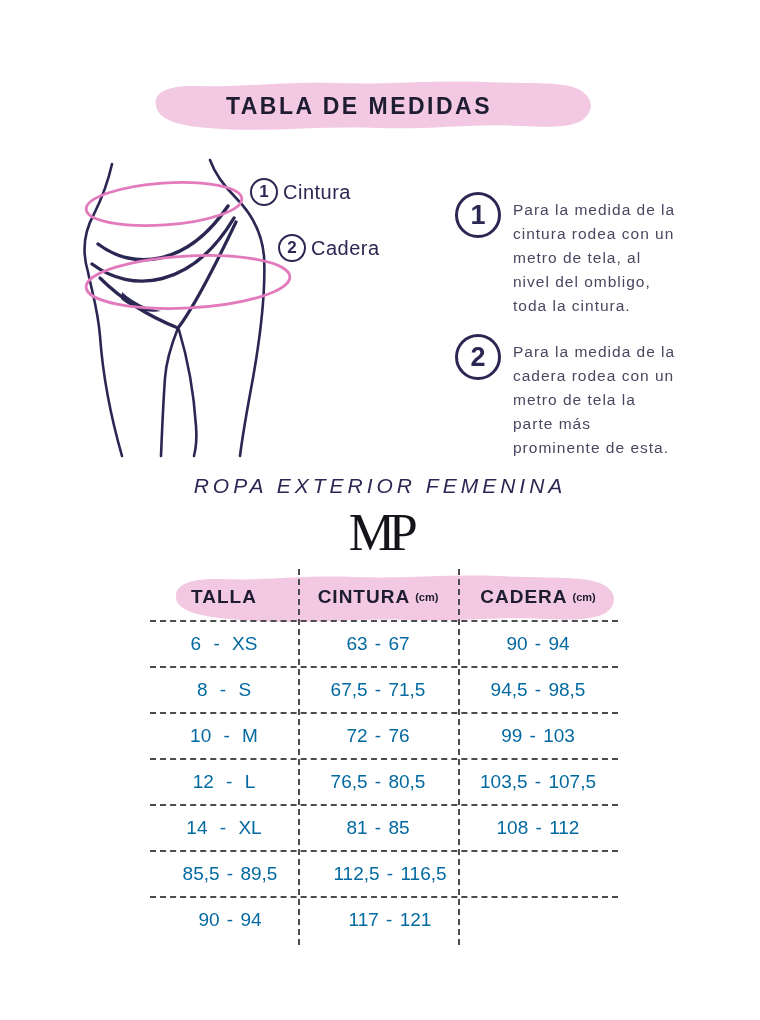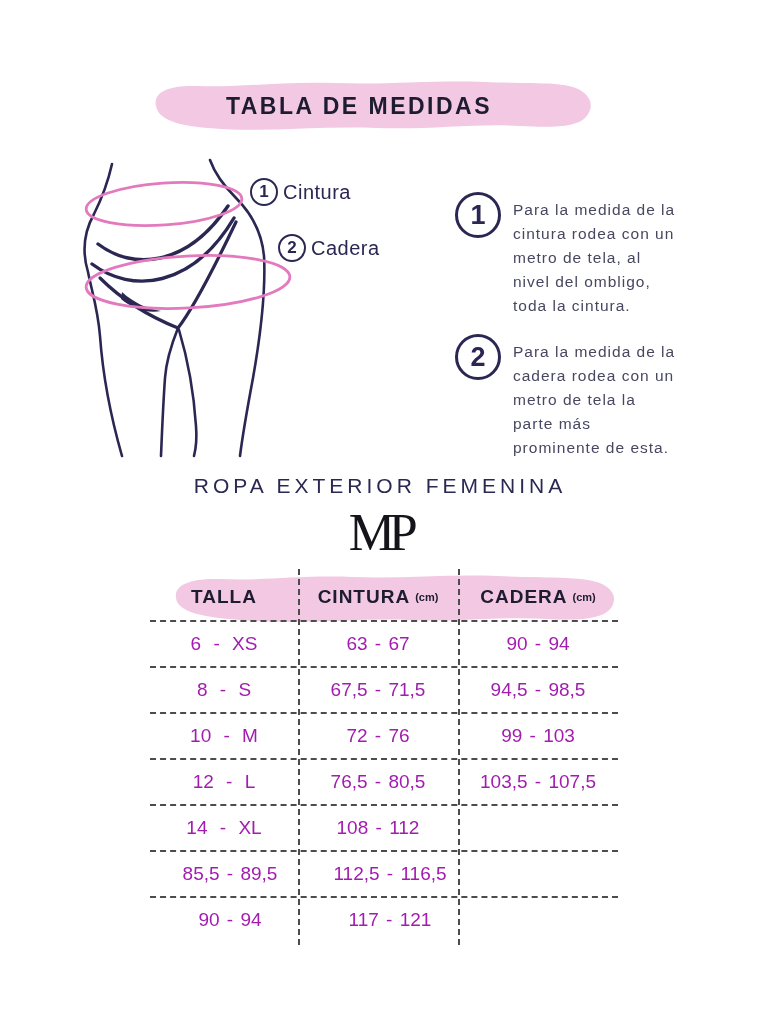--- a/index.html
+++ b/index.html
@@ -70,21 +70,21 @@
     letter-spacing: 1px;
     color: #474760;
   }
 
   
   .section-title {
     position: absolute;
     left: 0; top: 474px; width: 100%;
     text-align: center;
     font-size: 21px; letter-spacing: 4px;
-    color: #2b2753; font-weight: 500;
+    color: #2b2753; font-weight: 500; font-style: italic;
   }
   .brand-logo {
     position: absolute;
     left: 0; top: 503px; width: 100%;
     text-align: center;
     font-family: "Liberation Serif", serif;
     font-size: 52px; font-weight: 500;
     letter-spacing: -0.12em;
     color: #14141a;
   }
@@ -118,21 +118,21 @@
   .th-cintura { width: 160px; }
   .th-cadera  { width: 160px; }
 
   .table-body { position: absolute; left: 0; top: 48px; width: 468px; z-index: 3; }
   .tr {
     display: flex; height: 46px;
     border-top: 2px dashed #4c4c4c;
   }
   .td {
     display: flex; align-items: center; justify-content: center;
-    font-size: 19px; color: #a21caf;
+    font-size: 19px; color: #0369a1;
   }
   .td-talla   { width: 148px; word-spacing: 7px; }
   .td-cintura { width: 160px; word-spacing: 2px; }
   .td-cadera  { width: 160px; word-spacing: 2px; }
 </style>
 </head>
 <body>
 
 <div class="canvas">
 
@@ -221,20 +221,21 @@
         <div class="td td-cintura">72 - 76</div>
         <div class="td td-cadera">99 - 103</div>
       </div>
       <div class="tr">
         <div class="td td-talla">12 - L</div>
         <div class="td td-cintura">76,5 - 80,5</div>
         <div class="td td-cadera">103,5 - 107,5</div>
       </div>
       <div class="tr">
         <div class="td td-talla">14 - XL</div>
+        <div class="td td-cintura">81 - 85</div>
         <div class="td td-cadera">108 - 112</div>
       </div>
       <div class="tr">
         <div class="td td-cintura">85,5 - 89,5</div>
         <div class="td td-cadera">112,5 - 116,5</div>
       </div>
       <div class="tr">
         <div class="td td-cintura">90 - 94</div>
         <div class="td td-cadera">117 - 121</div>
       </div>

